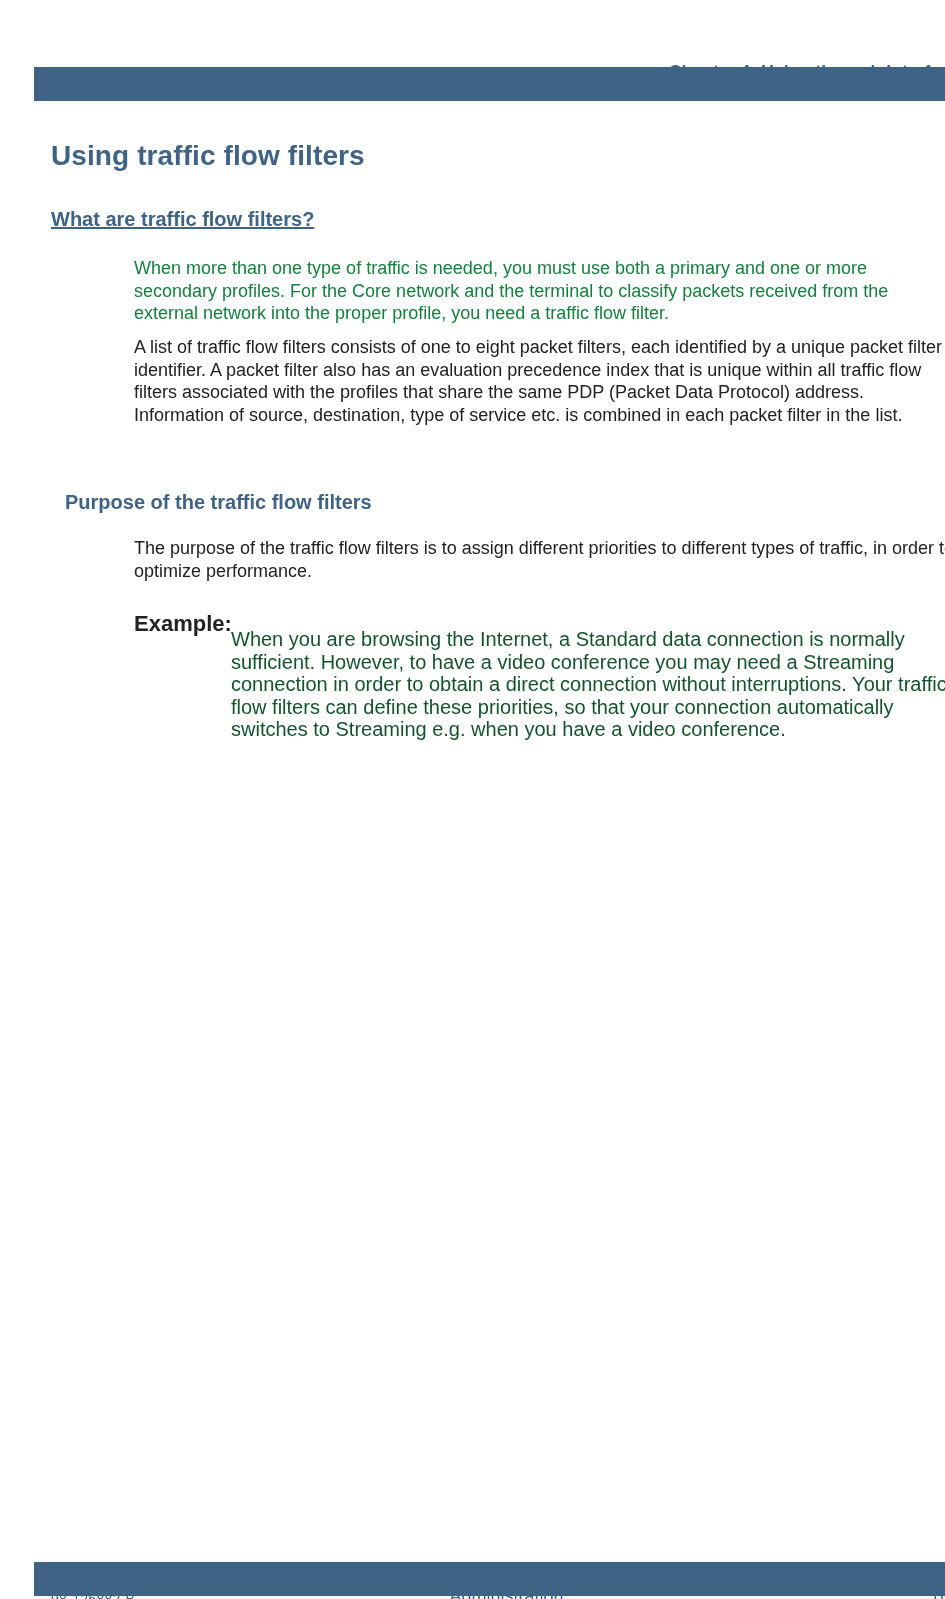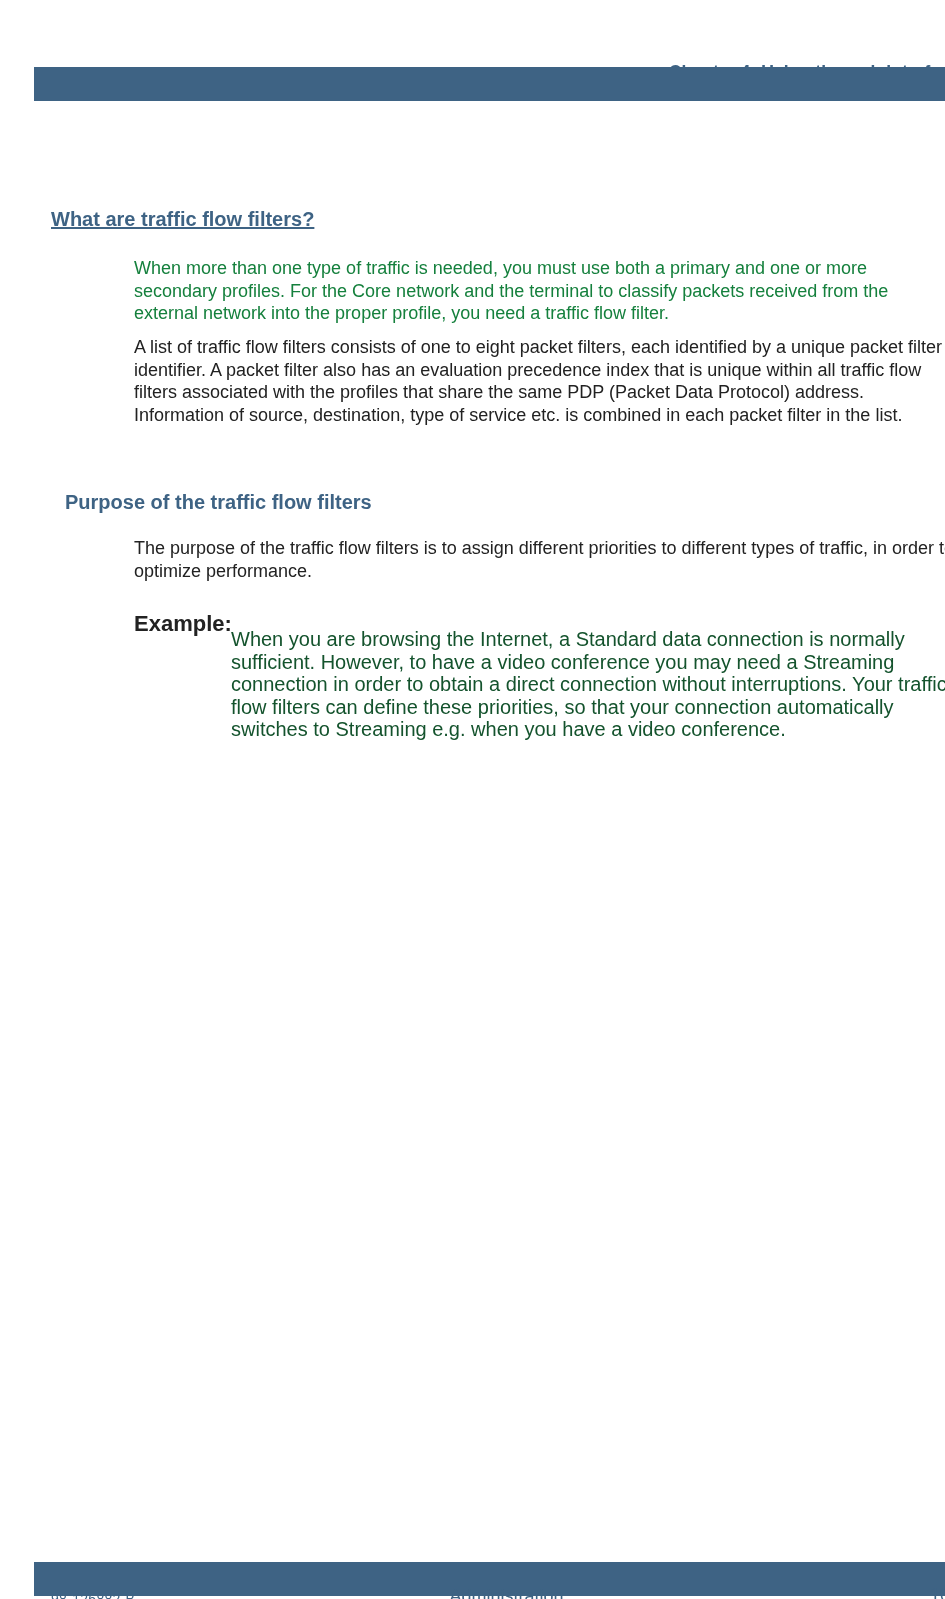--- a/index.html
+++ b/index.html
@@ -135,20 +135,21 @@
   }
 </style>
 </head>
 <body>
 
 <div class="page">
 
   <div class="header">Chapter 4: Using the web interface</div>
   <div class="header-rule"></div>
 
+  <div class="h1">Using traffic flow filters</div>
 
   <div class="h2a">What are traffic flow filters?</div>
 
   <div class="para1">When more than one type of traffic is needed, you must use both a primary and one or more secondary profiles. For the Core network and the terminal to classify packets received from the external network into the proper profile, you need a traffic flow filter.</div>
 
   <div class="para2">A list of traffic flow filters consists of one to eight packet filters, each identified by a unique packet filter identifier. A packet filter also has an evaluation precedence index that is unique within all traffic flow filters associated with the profiles that share the same PDP (Packet Data Protocol) address. Information of source, destination, type of service etc. is combined in each packet filter in the list.</div>
 
   <div class="h2b">Purpose of the traffic flow filters</div>
 
   <div class="para3">The purpose of the traffic flow filters is to assign different priorities to different types of traffic, in order to optimize performance.</div>

